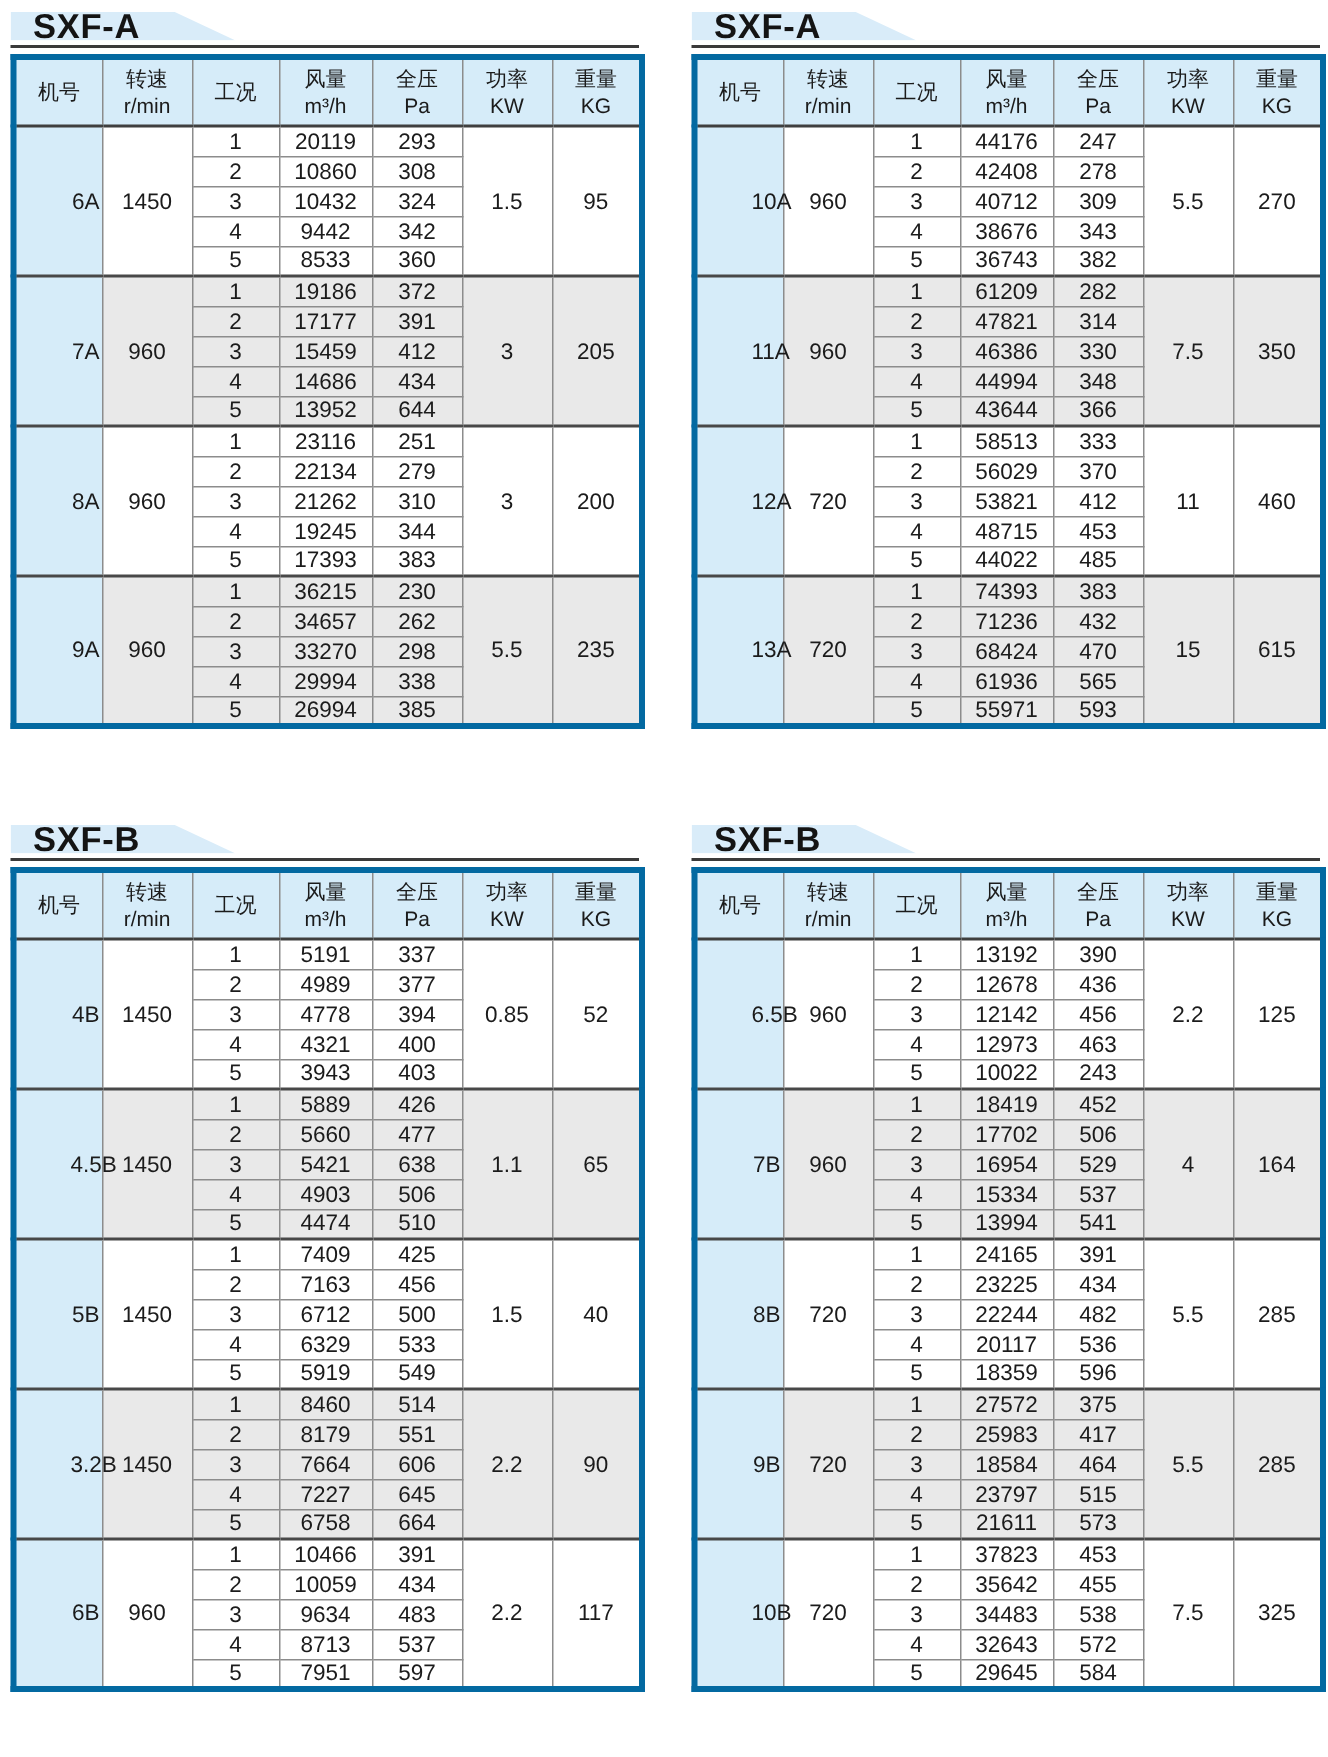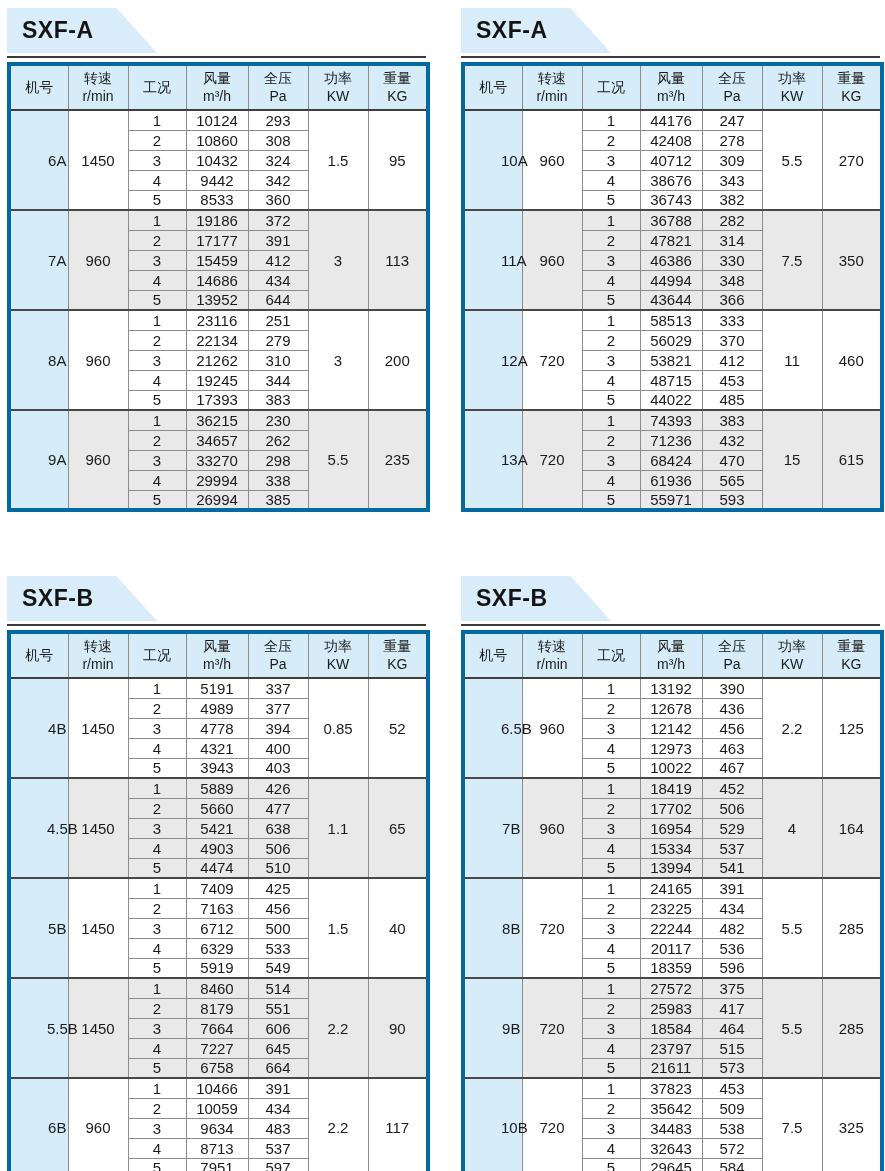--- a/index.html
+++ b/index.html
@@ -15,21 +15,21 @@
     display: grid;
     grid-template-columns: 419px 419px;
     column-gap: 35px;
     row-gap: 64px;
     padding: 8px 0 0 7px;
     align-items: start;
   }
   section.sheet { width: 419px; }
 
   .title-bg {
-    width: 150px; height: 45px;
+    width: 150px; height: 19px;
     background: #d9ecf9;
     clip-path: polygon(0 0, 73% 0, 100% 100%, 0 100%);
     display: flex; align-items: center;
   }
   .title {
     font-size: 23px; font-weight: bold;
     padding-left: 15px; letter-spacing: 0.5px; color: #141414;
   }
   .title-rule { height: 2px; background: #3a3a3a; margin-top: 3px; }
 
@@ -107,21 +107,21 @@
               <div>重量</div>
               <div>KG</div>
             </th>
           </tr>
         </thead>
       <tbody>
           <tr class="group-start ">
             <td class="model" rowspan="5">6A</td>
             <td rowspan="5">1450</td>
             <td>1</td>
-            <td>10124</td>
+            <td>20119</td>
             <td>293</td>
             <td rowspan="5">1.5</td>
             <td rowspan="5">95</td>
           </tr>
           <tr>
             <td>2</td>
             <td>10860</td>
             <td>308</td>
           </tr>
           <tr>
@@ -139,21 +139,21 @@
             <td>8533</td>
             <td>360</td>
           </tr>
           <tr class="group-start alt">
             <td class="model" rowspan="5">7A</td>
             <td rowspan="5">960</td>
             <td>1</td>
             <td>19186</td>
             <td>372</td>
             <td rowspan="5">3</td>
-            <td rowspan="5">113</td>
+            <td rowspan="5">205</td>
           </tr>
           <tr class="alt">
             <td>2</td>
             <td>17177</td>
             <td>391</td>
           </tr>
           <tr class="alt">
             <td>3</td>
             <td>15459</td>
             <td>412</td>
@@ -302,21 +302,21 @@
           </tr>
           <tr>
             <td>5</td>
             <td>36743</td>
             <td>382</td>
           </tr>
           <tr class="group-start alt">
             <td class="model" rowspan="5">11A</td>
             <td rowspan="5">960</td>
             <td>1</td>
-            <td>36788</td>
+            <td>61209</td>
             <td>282</td>
             <td rowspan="5">7.5</td>
             <td rowspan="5">350</td>
           </tr>
           <tr class="alt">
             <td>2</td>
             <td>47821</td>
             <td>314</td>
           </tr>
           <tr class="alt">
@@ -523,21 +523,21 @@
             <td>4</td>
             <td>6329</td>
             <td>533</td>
           </tr>
           <tr>
             <td>5</td>
             <td>5919</td>
             <td>549</td>
           </tr>
           <tr class="group-start alt">
-            <td class="model" rowspan="5">5.5B</td>
+            <td class="model" rowspan="5">3.2B</td>
             <td rowspan="5">1450</td>
             <td>1</td>
             <td>8460</td>
             <td>514</td>
             <td rowspan="5">2.2</td>
             <td rowspan="5">90</td>
           </tr>
           <tr class="alt">
             <td>2</td>
             <td>8179</td>
@@ -657,21 +657,21 @@
             <td>456</td>
           </tr>
           <tr>
             <td>4</td>
             <td>12973</td>
             <td>463</td>
           </tr>
           <tr>
             <td>5</td>
             <td>10022</td>
-            <td>467</td>
+            <td>243</td>
           </tr>
           <tr class="group-start alt">
             <td class="model" rowspan="5">7B</td>
             <td rowspan="5">960</td>
             <td>1</td>
             <td>18419</td>
             <td>452</td>
             <td rowspan="5">4</td>
             <td rowspan="5">164</td>
           </tr>
@@ -758,21 +758,21 @@
             <td rowspan="5">720</td>
             <td>1</td>
             <td>37823</td>
             <td>453</td>
             <td rowspan="5">7.5</td>
             <td rowspan="5">325</td>
           </tr>
           <tr>
             <td>2</td>
             <td>35642</td>
-            <td>509</td>
+            <td>455</td>
           </tr>
           <tr>
             <td>3</td>
             <td>34483</td>
             <td>538</td>
           </tr>
           <tr>
             <td>4</td>
             <td>32643</td>
             <td>572</td>

